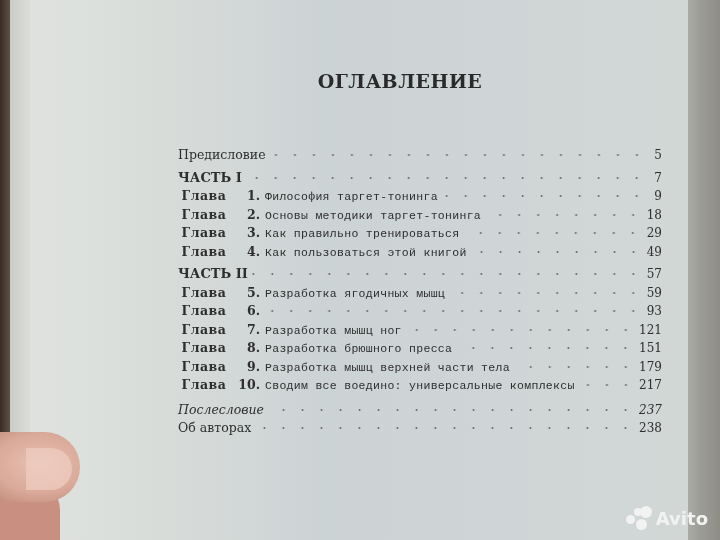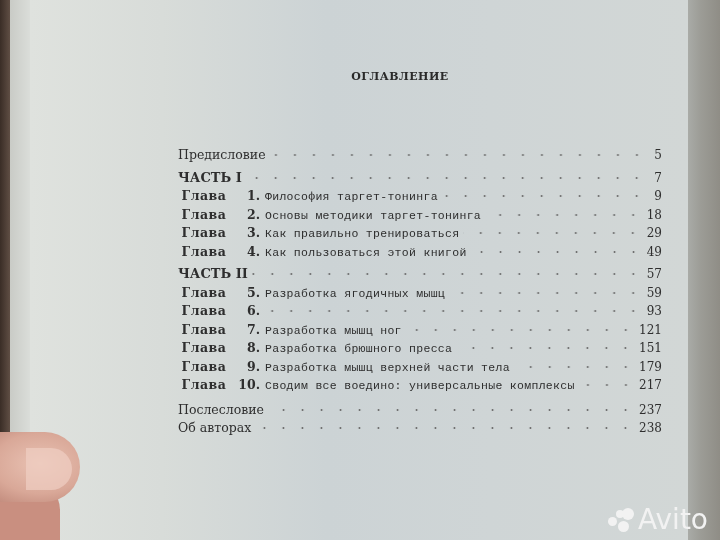--- a/index.html
+++ b/index.html
@@ -20,30 +20,30 @@
   .page {
     position:absolute; left:30px; top:0; width:658px; height:540px;
     background:linear-gradient(90deg,#dfe2de 0%,#d8dcd9 20%,#ccd3d5 45%,#cfd5d6 70%,#d2d7d6 100%);
   }
   .page-edge {
     position:absolute; left:688px; top:0; width:32px; height:540px;
     background:linear-gradient(90deg,#a9aba7,#9c9c96 40%,#8f8d86);
   }
   .title {
     position:absolute; left:0; width:100%; top:70px;
-    text-align:center; font-weight:bold; font-size:11px; color:#2a2a2a;
+    text-align:center; font-weight:bold; font-size:19px; color:#2a2a2a;
     letter-spacing:0.5px; padding-left:80px; box-sizing:border-box;
   }
   .toc { position:absolute; left:130px; top:146px; width:532px; }
   .row {
     position:relative; display:flex; align-items:baseline;
     font-size:12.5px; color:#2e2e2e; height:18.5px; line-height:18.5px;margin-left:48px;
   }
   .row.part { font-weight:bold; font-size:13px; margin-top:4px; }
-  .row.after-gap { margin-top:6px; }
+  .row.after-gap { margin-top:6px;font-style:italic; }
   .chap-label { font-weight:bold; width:52px; letter-spacing:0.5px;text-align:center; }
   .chap-num { font-weight:bold; width:30px; text-align:right; margin-right:5px; }
   .entry-title { white-space:nowrap; font-family:Liberation Mono, monospace; font-size:11.5px; letter-spacing:0.3px; }
   .plain-title { white-space:nowrap; }
   .dots {
     flex:1; margin:0 4px; height:10px; align-self:center;
     background-image:radial-gradient(circle,#6a6a6a 0.9px,transparent 1.2px);
     background-size:19px 10px; background-repeat:repeat-x; background-position:right center;
   }
   .pg { font-family:"DejaVu Serif", serif; font-size:12px; min-width:12px; text-align:right; font-weight:normal; }
@@ -54,22 +54,22 @@
   }
   .thumb-nail {
     position:absolute; left:26px; top:448px; width:46px; height:42px;
     border-radius:0 24px 24px 0; background:#f0cfc3; opacity:0.7;
   }
   .hand {
     position:absolute; left:-10px; top:480px; width:70px; height:60px;
     background:#c98f80; border-radius:0 30px 0 0;
   }
   .watermark {
-    position:absolute; right:12px; bottom:4px; display:flex; align-items:center;
-    color:#f2f2f2; font-family:"DejaVu Sans", sans-serif; font-weight:normal; font-size:28px;
+    position:absolute; right:12px; bottom:10px; display:flex; align-items:center;
+    color:#f2f2f2; font-family:"DejaVu Sans", sans-serif; font-weight:bold; font-size:18px;
   }
   .wm-dots { position:relative; width:26px; height:24px; margin-right:4px; }
   .wm-dots span { position:absolute; background:#f2f2f2; border-radius:50%; }
 </style>
 </head>
 <body>
 
 <div class="bg-left"></div>
 <div class="page-under"></div>
 <div class="page"></div>

